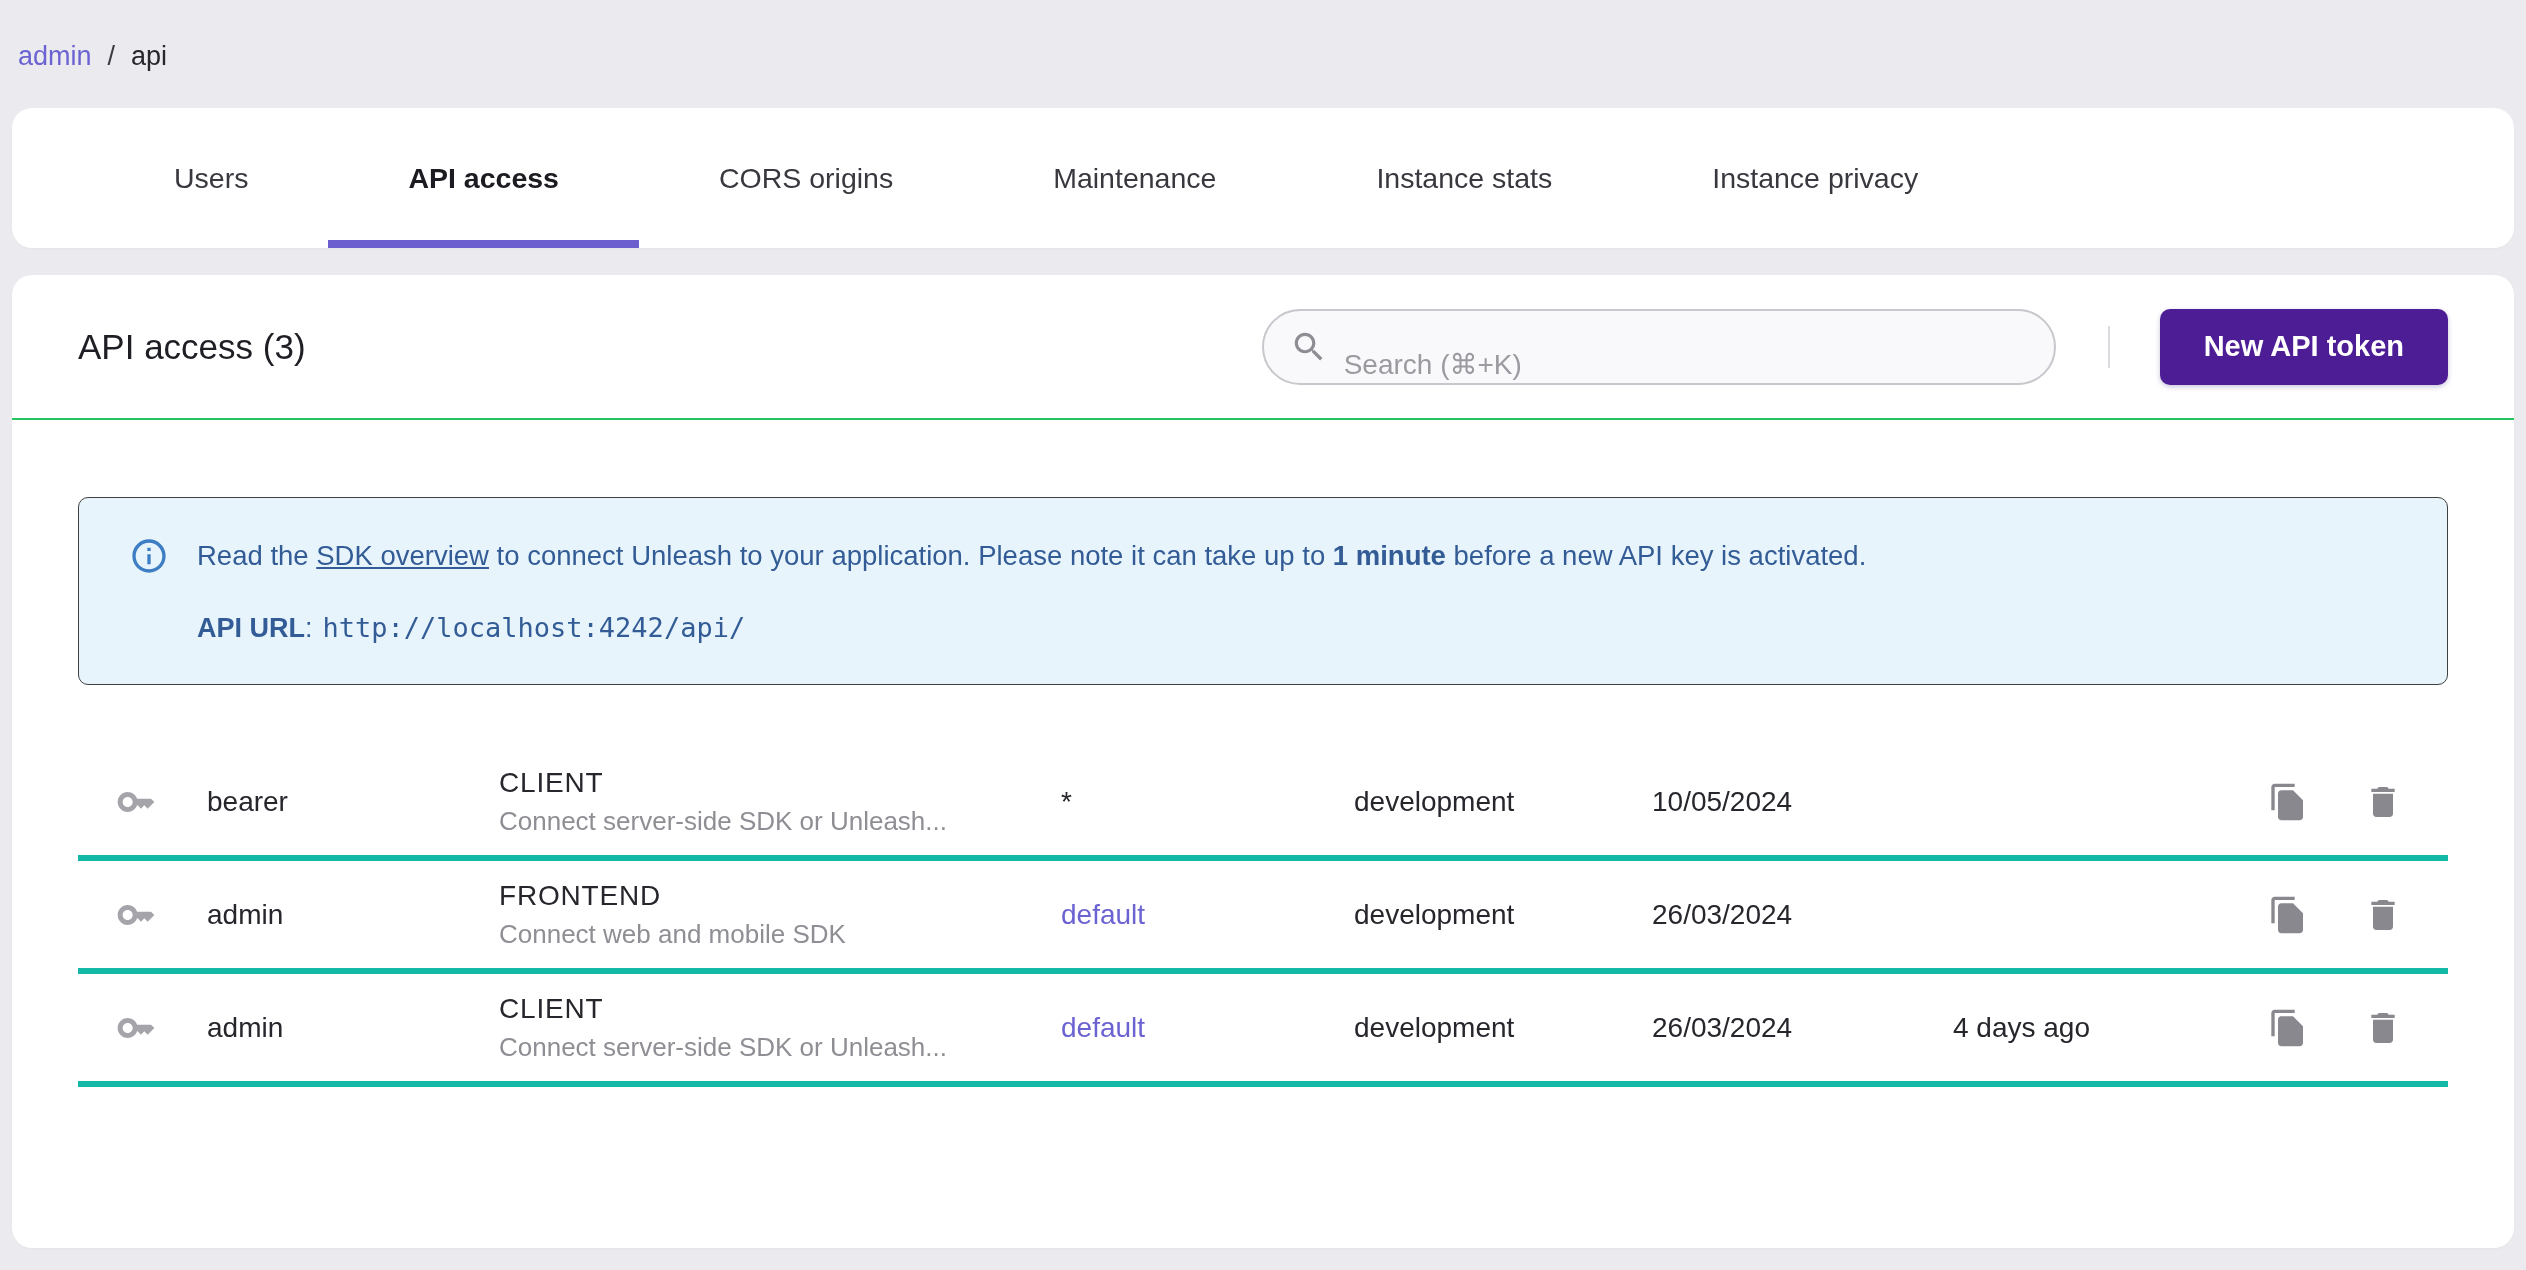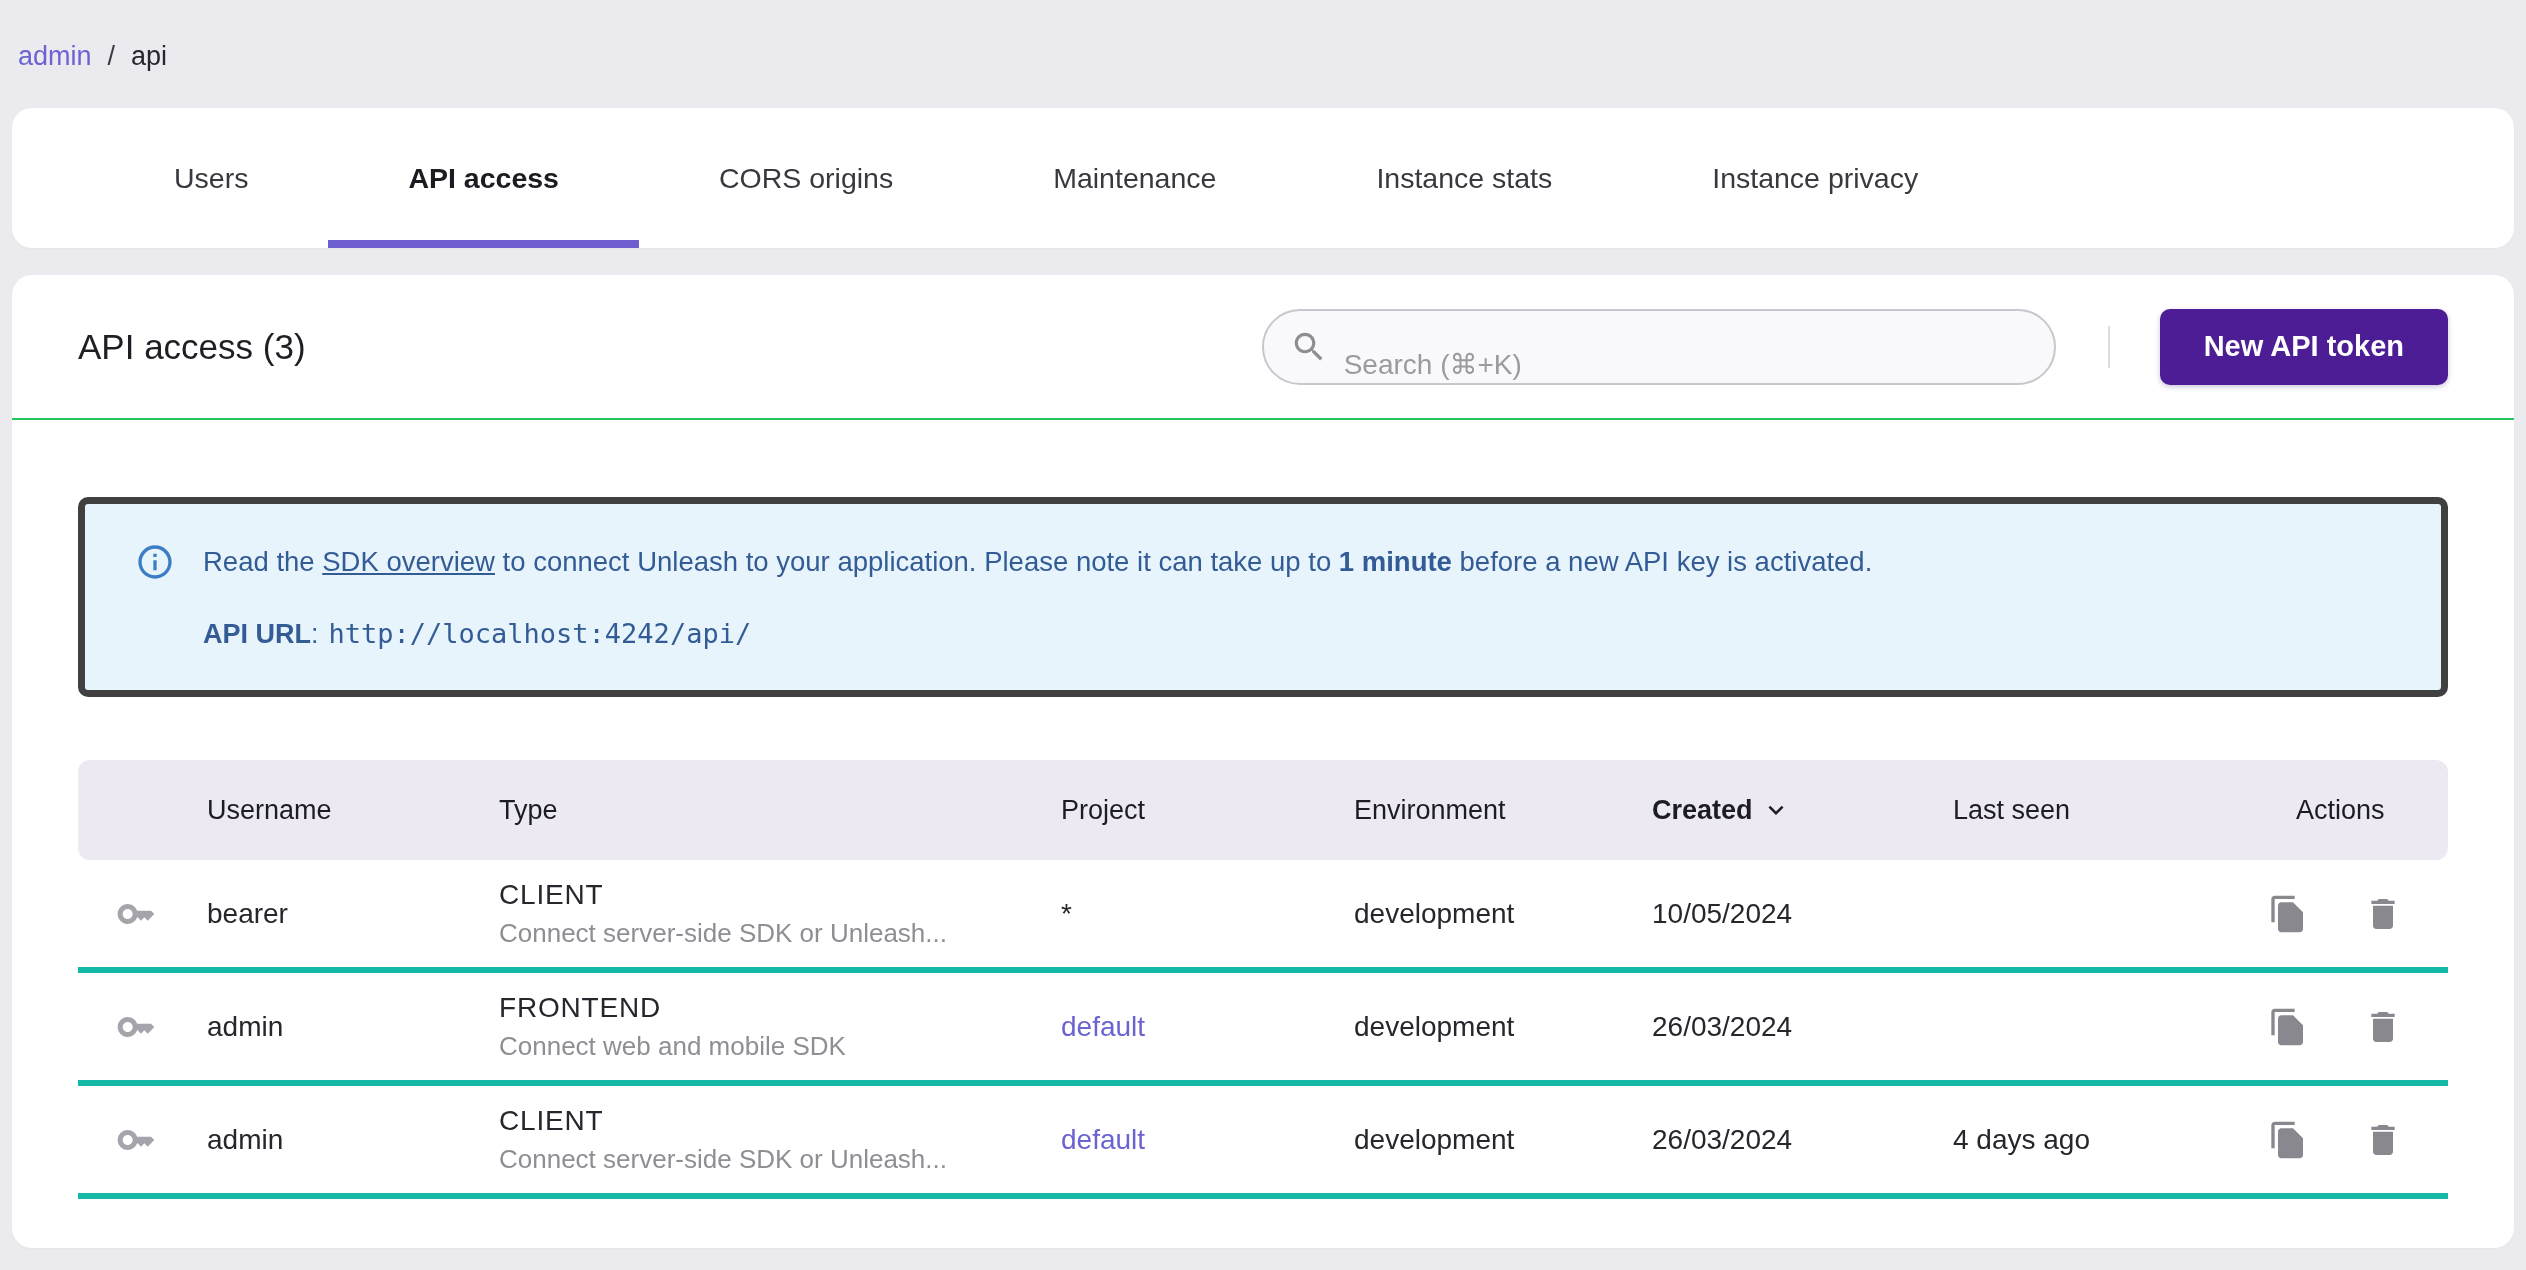--- a/index.html
+++ b/index.html
@@ -117,21 +117,21 @@
     box-shadow: 0 2px 5px rgba(40, 30, 120, 0.25);
     white-space: nowrap;
   }
 
   .card-body { padding: 0 66px; }
 
   
   .alert {
     margin-top: 77px;
     background: #e7f4fc;
-    border: 7px solid #404040;
+    border: 1px solid #404040;
     border-radius: 10px;
     padding: 38px 50px 40px;
     color: #335c96;
   }
   .alert-line1 {
     display: flex;
     align-items: center;
     gap: 28px;
     font-size: 27.5px;
     line-height: 36px;
@@ -262,35 +262,20 @@
         </span>
       </div>
       <div class="alert-line2">
         <span class="api-url-label"><span>API URL</span><span style="font-weight:normal">:</span></span>
         <span class="api-url-value">http://localhost:4242/api/</span>
       </div>
     </div>
 
     <div class="token-table">
 
-      <div class="t-grid t-head">
-        <div></div>
-        <div class="th">Username</div>
-        <div class="th">Type</div>
-        <div class="th">Project</div>
-        <div class="th">Environment</div>
-        <div class="th sorted">
-          <span>Created</span>
-          <svg width="30" height="30" viewBox="0 0 24 24" fill="#1c1c22">
-            <path d="M7.41 8.59 12 13.17l4.59-4.58L18 10l-6 6-6-6 1.41-1.41z"></path>
-          </svg>
-        </div>
-        <div class="th">Last seen</div>
-        <div class="th th-actions">Actions</div>
-      </div>
 
       <div class="t-grid t-row">
         <div class="cell-icon">
           <svg width="40" height="40" viewBox="0 0 24 24" fill="#a4a4aa">
             <path d="M21 10h-8.35C11.83 7.67 9.61 6 7 6c-3.31 0-6 2.69-6 6s2.69 6 6 6c2.61 0 4.83-1.67 5.65-4H13l2 2 2-2 2 2 4-4.04L21 10zM7 15c-1.65 0-3-1.35-3-3s1.35-3 3-3 3 1.35 3 3-1.35 3-3 3z"></path>
           </svg>
         </div>
         <div>bearer</div>
         <div>
           <div class="type-primary">CLIENT</div>

